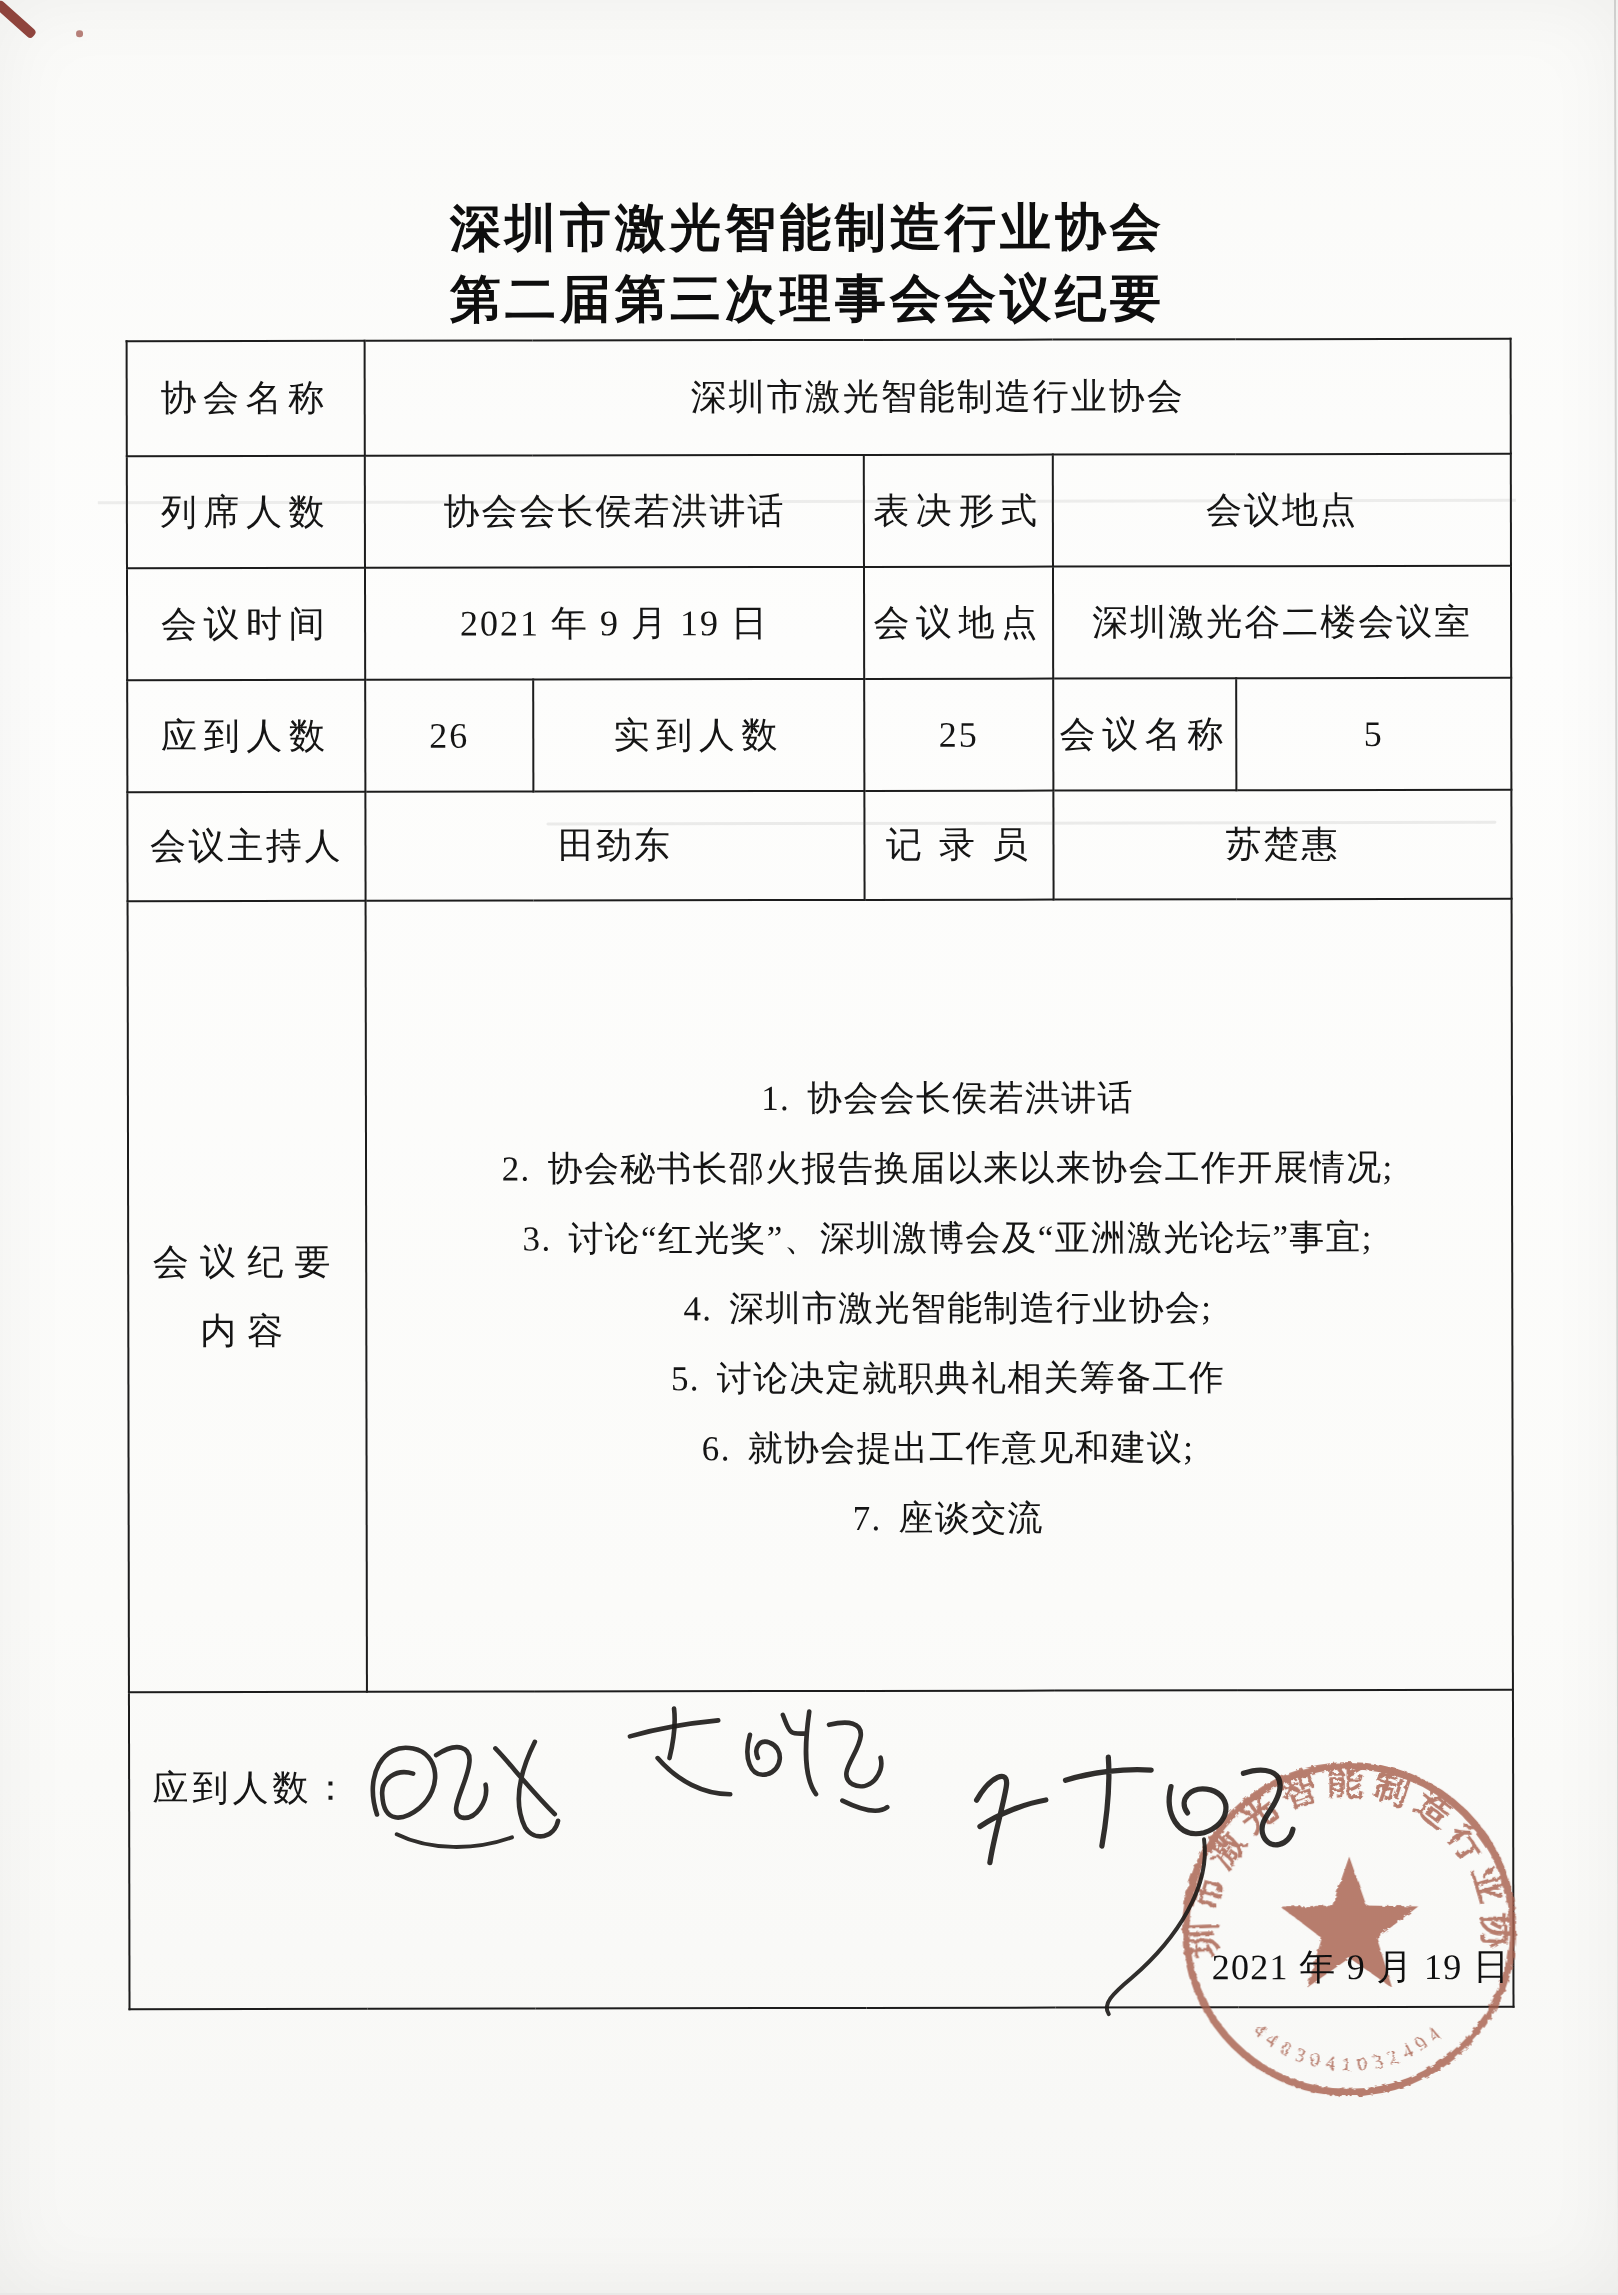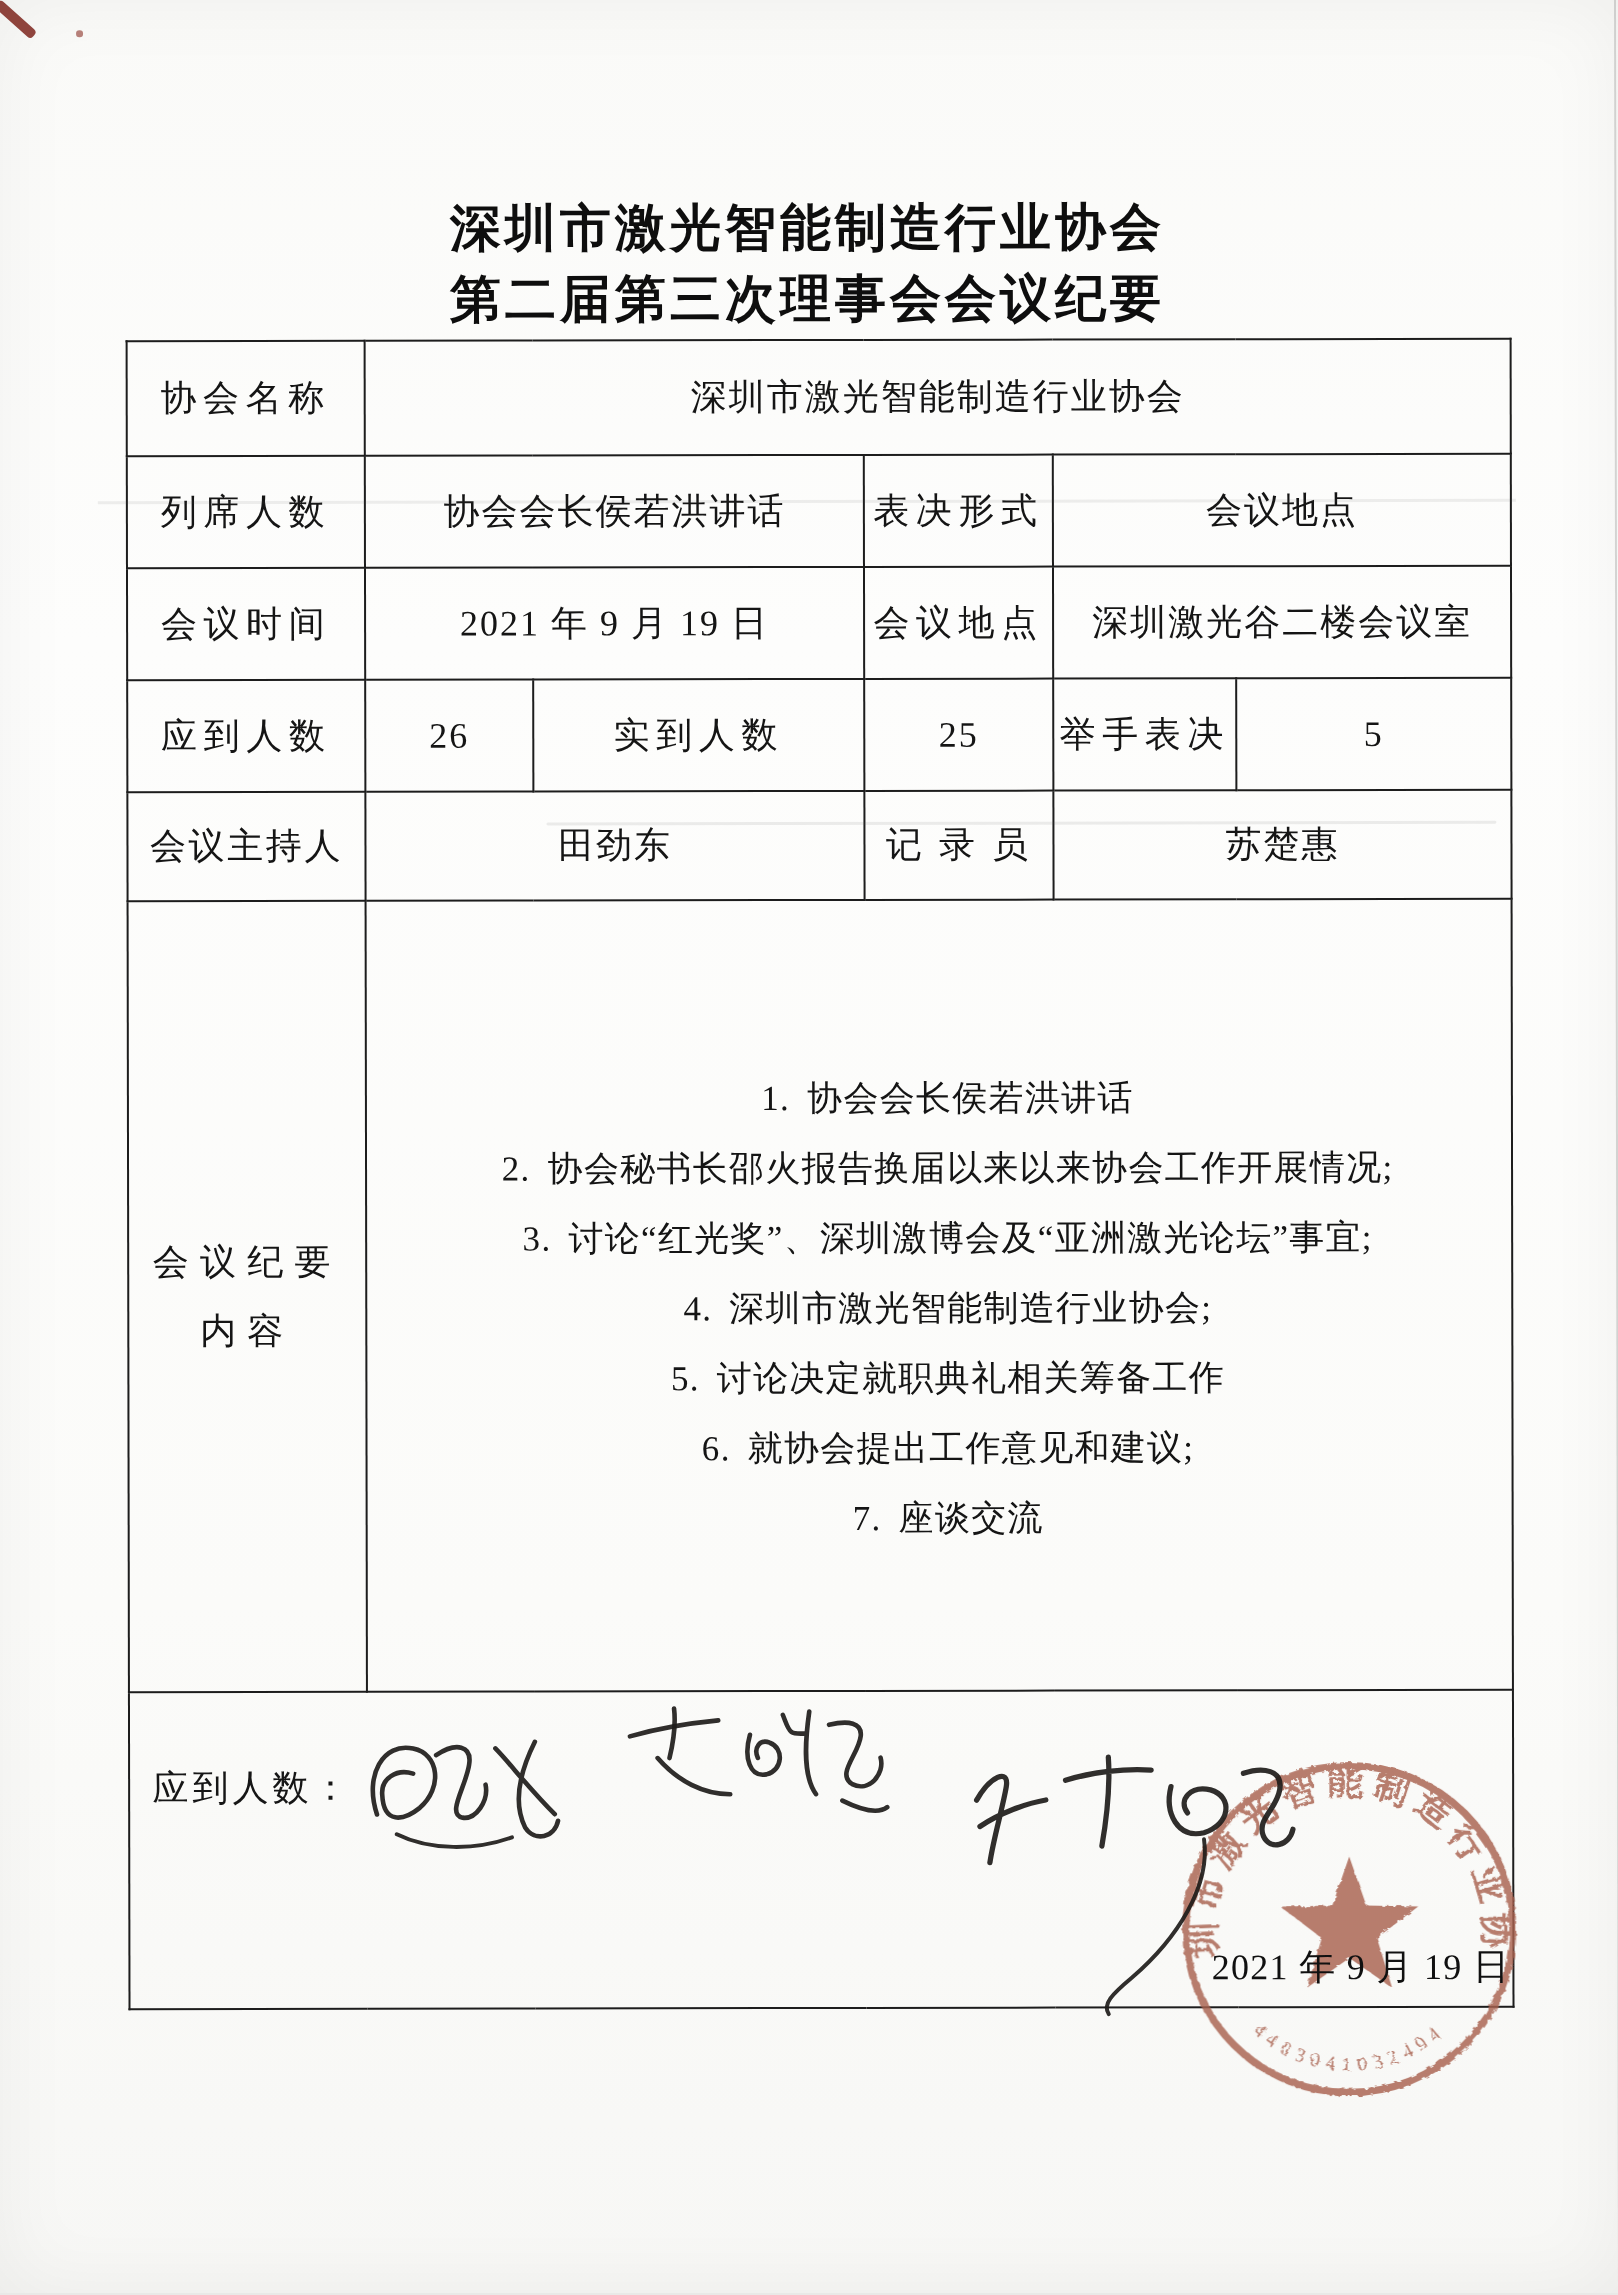--- a/index.html
+++ b/index.html
@@ -104,21 +104,21 @@
         <td class="lbl">会议时间</td>
         <td class="val" colspan="2">2021 年 9 月 19 日</td>
         <td class="lbl">会议地点</td>
         <td class="val" colspan="2">深圳激光谷二楼会议室</td>
       </tr>
       <tr style="height:112px">
         <td class="lbl">应到人数</td>
         <td class="val">26</td>
         <td class="lbl">实到人数</td>
         <td class="val">25</td>
-        <td class="lbl">举手表决</td>
+        <td class="lbl">会议名称</td>
         <td class="val">5</td>
       </tr>
       <tr style="height:109px">
         <td class="lbl" style="letter-spacing:2.6px">会议主持人</td>
         <td class="val" colspan="2">田劲东</td>
         <td class="lbl" style="letter-spacing:4px">记 录 员</td>
         <td class="val" colspan="2">苏楚惠</td>
       </tr>
       <tr style="height:791px">
         <td class="minutes-label">

